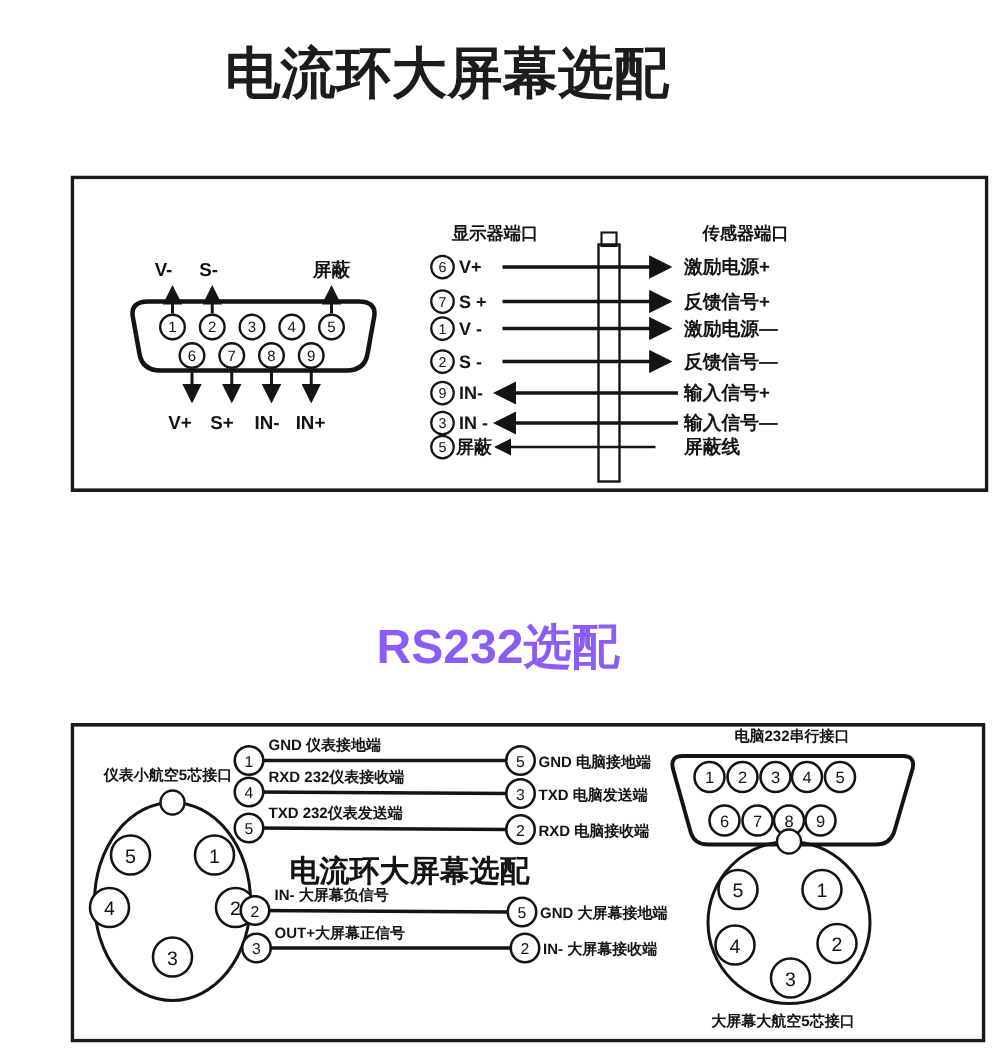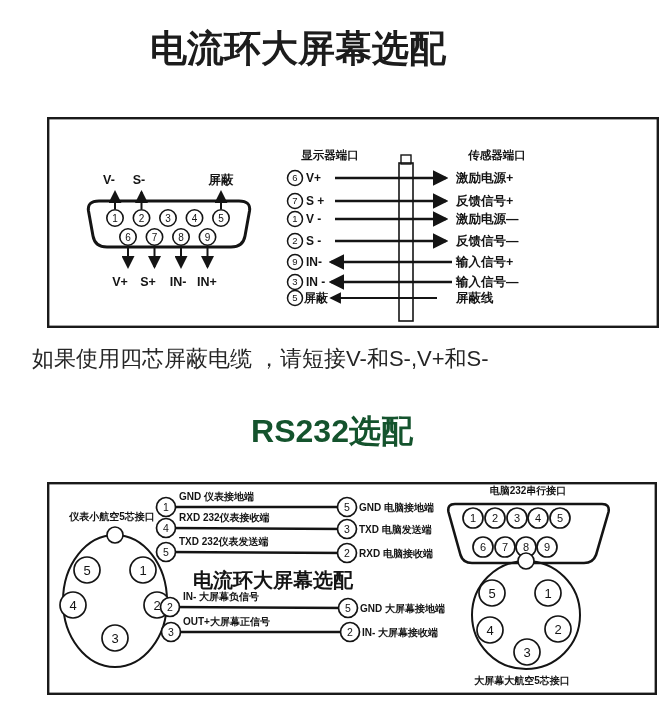--- a/index.html
+++ b/index.html
@@ -2,21 +2,21 @@
 <html><head>
 <meta charset="utf-8">
 <style>
   html,body{margin:0;padding:0;background:#fff;}
   .page{position:relative;width:664px;height:703px;background:#ffffff;overflow:hidden;
         font-family:"Liberation Sans","DejaVu Sans",sans-serif;color:#161616;}
   .title1{position:absolute;left:150px;top:24px;font-size:37px;font-weight:900;
           letter-spacing:0px;color:#1c1c1c;}
   .note{position:absolute;left:32px;top:344px;font-size:22px;color:#262626;}
   .title2{position:absolute;left:0;top:410px;width:664px;text-align:center;
-          font-size:32px;font-weight:600;color:#14532d;}
+          font-size:32px;font-weight:600;color:#8b5cf6;}
   svg{position:absolute;}
   svg text{font-family:"Liberation Sans","DejaVu Sans",sans-serif;fill:#141414;}
   .lbl{font-weight:700;}
 </style>
 </head>
 <body>
 
 <div class="page">
 
   <div class="title1">电流环大屏幕选配</div>
@@ -125,21 +125,20 @@
       <text x="409" y="169" font-size="12.5" class="lbl">输入信号—</text>
 
       <line x1="390" y1="181" x2="284" y2="181" stroke="#141414" stroke-width="1.8" marker-end="url(#arw)"></line>
       <circle cx="248" cy="181" r="7.5" fill="#fff" stroke="#141414" stroke-width="1.5"></circle>
       <text x="248" y="184.4" font-size="9.5" text-anchor="middle">5</text>
       <text x="257" y="185" font-size="12" class="lbl">屏蔽</text>
       <text x="409" y="185" font-size="12.5" class="lbl">屏蔽线</text>
     </g>
   </svg>
 
-  <div class="note">如果使用四芯屏蔽电缆 ，请短接V-和S-,V+和S-</div>
 
   <div class="title2">RS232选配</div>
 
   <svg style="left:47px;top:482px;" width="610" height="213" viewBox="0 0 610 213">
 
     <rect x="1.2" y="1.2" width="607.6" height="210.6" fill="none" stroke="#1a1a1a" stroke-width="2.4"></rect>
 
     <g>
       <text x="65" y="38" font-size="10" class="lbl" text-anchor="middle">仪表小航空5芯接口</text>
       <ellipse cx="68" cy="119" rx="52" ry="66" fill="none" stroke="#141414" stroke-width="2"></ellipse>

